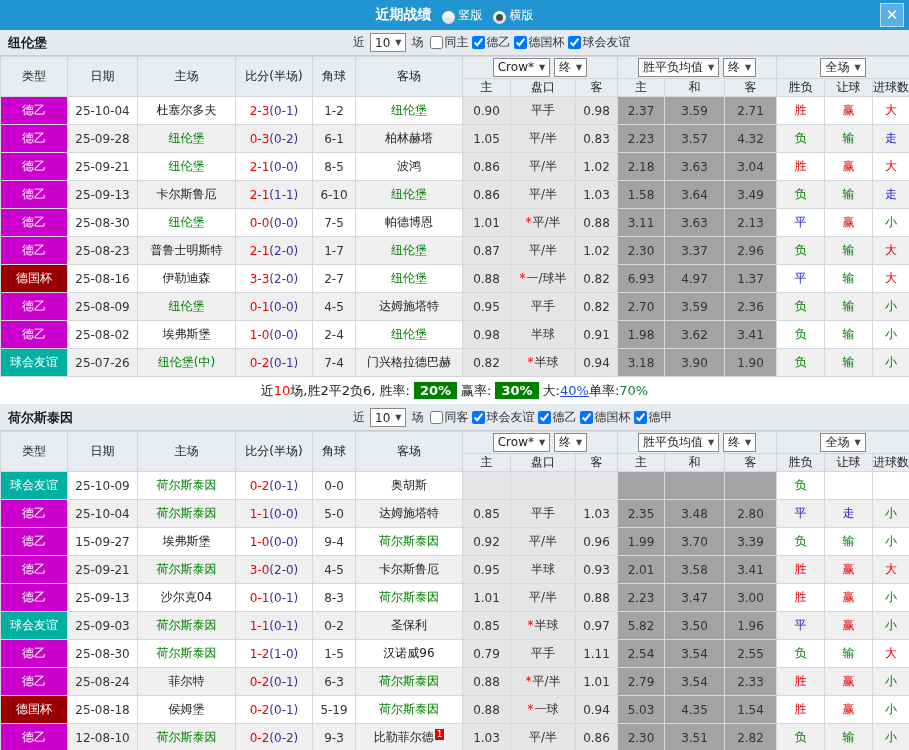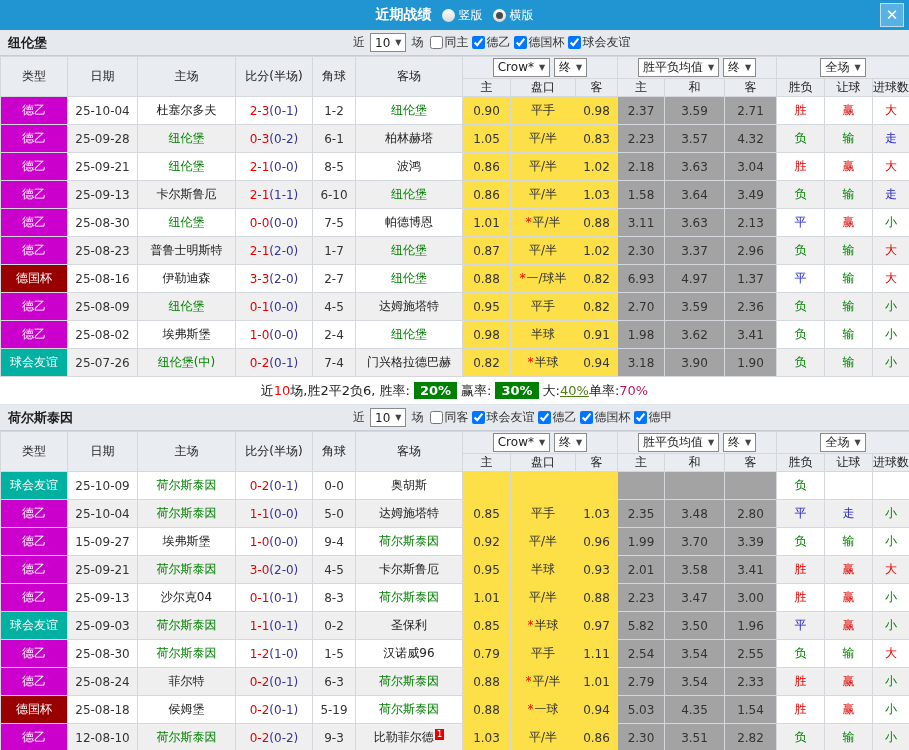--- a/index.html
+++ b/index.html
@@ -3,21 +3,21 @@
 <meta charset="utf-8">
 <style>
   *{margin:0;padding:0;box-sizing:border-box}
   html,body{width:909px;background:#fff;font-family:"DejaVu Sans","Liberation Sans",sans-serif}
   body{height:750px;overflow:hidden;font-size:12px;color:#222}
 
   
   .titlebar{height:30px;background:#2095d2;position:relative;display:flex;align-items:center;justify-content:center;color:#fff}
   .title-wrap{display:flex;align-items:center}
   .title{font-size:14px;font-weight:bold}
-  .radio-label{display:flex;align-items:center;margin-left:10px;font-size:12px;cursor:pointer}
+  .radio-label{display:flex;align-items:flex-end;margin-left:10px;font-size:12px;cursor:pointer}
   .radio{width:13px;height:13px;border-radius:50%;background:linear-gradient(#ffffff,#d8d8d8);display:inline-block;margin-right:4px;position:relative}
   .radio .dot{position:absolute;left:3px;top:3px;width:7px;height:7px;border-radius:50%;background:#4a4a4a}
   .close{position:absolute;right:5px;top:3px;width:24px;height:24px;background:#58b0e3;border:1px solid #bcdff1;color:#fff;font-size:15px;font-weight:bold;text-align:center;line-height:22px;cursor:pointer}
 
   
   .teambar{height:26px;background:#e6eaef;border-bottom:1px solid #c8ccd4;position:relative;display:flex;align-items:center}
   .teamname{font-weight:bold;font-size:13px;color:#1a1a1a;margin-left:8px}
   .filters{position:absolute;left:350px;display:flex;align-items:center;color:#333;white-space:nowrap}
   .filters .lbl{margin:0 3px}
   .chk{display:flex;align-items:center;margin-left:4px;cursor:pointer}
@@ -33,21 +33,21 @@
   th,td{border:1px solid #d4d7dc;text-align:center;overflow:hidden;white-space:nowrap}
   thead th{background:#e9edf2;font-weight:normal;color:#222;font-size:12px}
   thead tr.hrow1 th{height:22px}
   thead tr.hrow2 th{height:18px}
   th.hgroup{border-bottom:none}
   tbody td{height:28px;font-size:12px;color:#333}
   tr.odd td.plain{background:#efefef}
   td.type{color:#fff}
   td.team{color:#222}
   td.team.focus{color:#008000}
-  td.odds{background:#fde047}
+  td.odds{background:#e5e5e5}
   td.mean{background:#a3a3a3}
   .ft{color:#e60000}
   .ht{color:#333399}
   .star{color:#ff0000;margin-right:1px}
   .sup{display:inline-block;background:#e60000;color:#fff;font-size:9px;line-height:11px;padding:0 2px;vertical-align:top;margin-left:1px}
 
   
   .summary{height:28px;display:flex;align-items:center;justify-content:center;font-size:13px;color:#222;background:#fff;border-bottom:1px solid #dfe5ec}
   .summary .badge{background:#008000;color:#fff;padding:1px 6px;margin:0 4px;font-weight:bold}
 </style>
@@ -331,23 +331,23 @@
         </tbody>
       </table>
       <div class="summary">
         <span>近</span>
         <span style="color: rgb(255, 0, 0);">10</span>
         <span>场,胜2平2负6, 胜率:</span>
         <span class="badge">20%</span>
         <span> 赢率:</span>
         <span class="badge">30%</span>
         <span> 大:</span>
-        <span style="color: #4d7c0f; text-decoration: underline;">40%</span>
+        <span style="color: #1d4ed8; text-decoration: underline;">40%</span>
         <span> 单率:</span>
-        <span style="color: #be185d;">70%</span>
+        <span style="color: #15803d;">70%</span>
       </div>
     </div>
     <div class="section">
       <div class="teambar">
         <span class="teamname">荷尔斯泰因</span>
         <span class="filters">
           <span class="lbl">近</span>
           <span class="sel">
             <span class="sel-t">10</span>
             <span class="arrow">▼</span>

